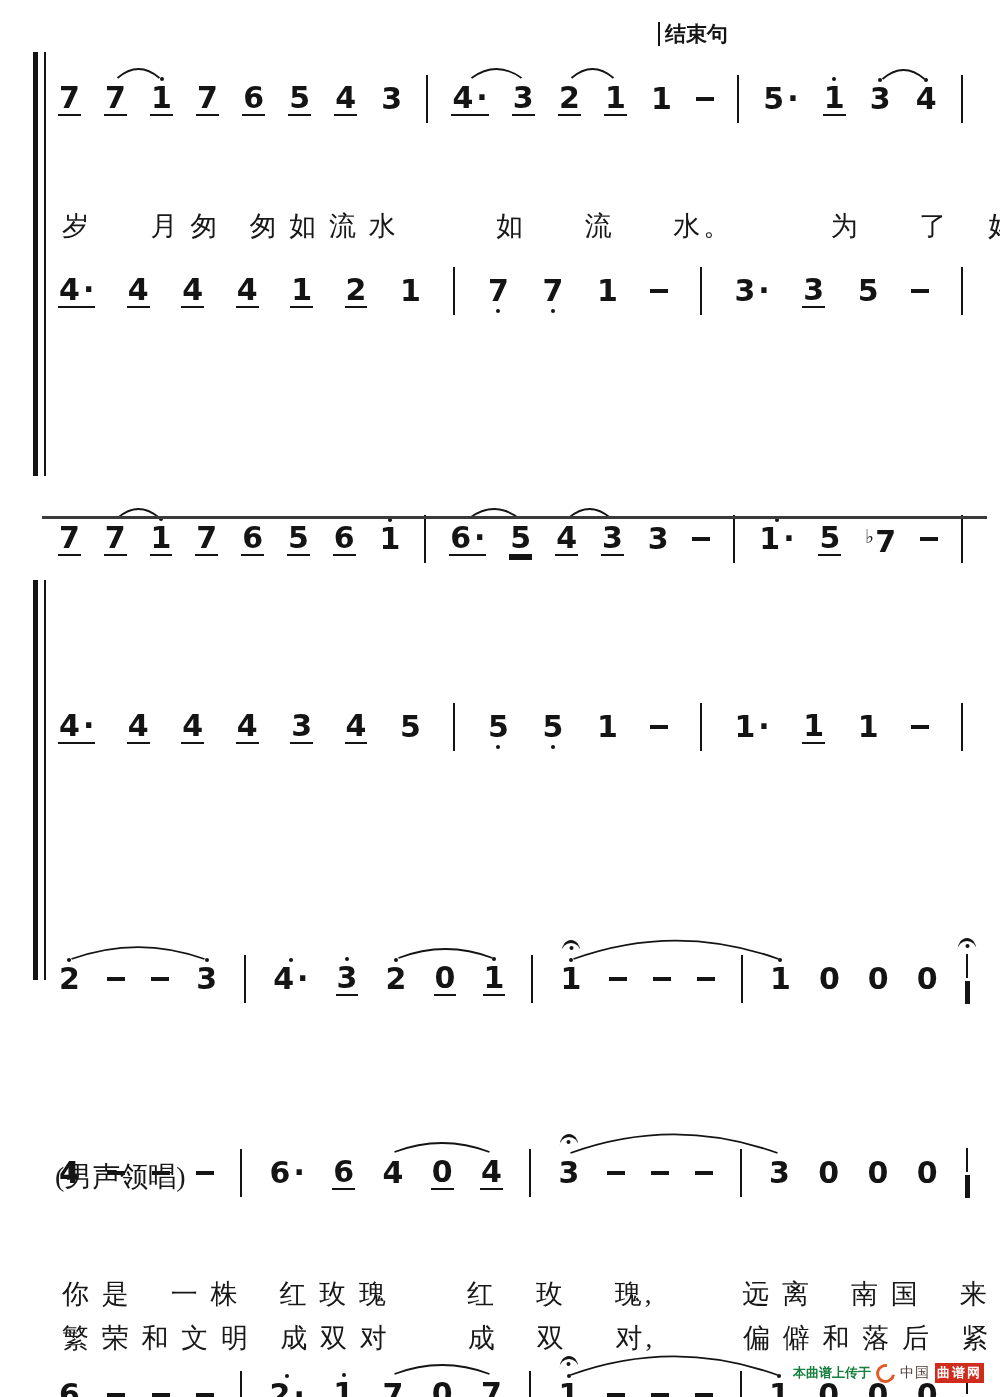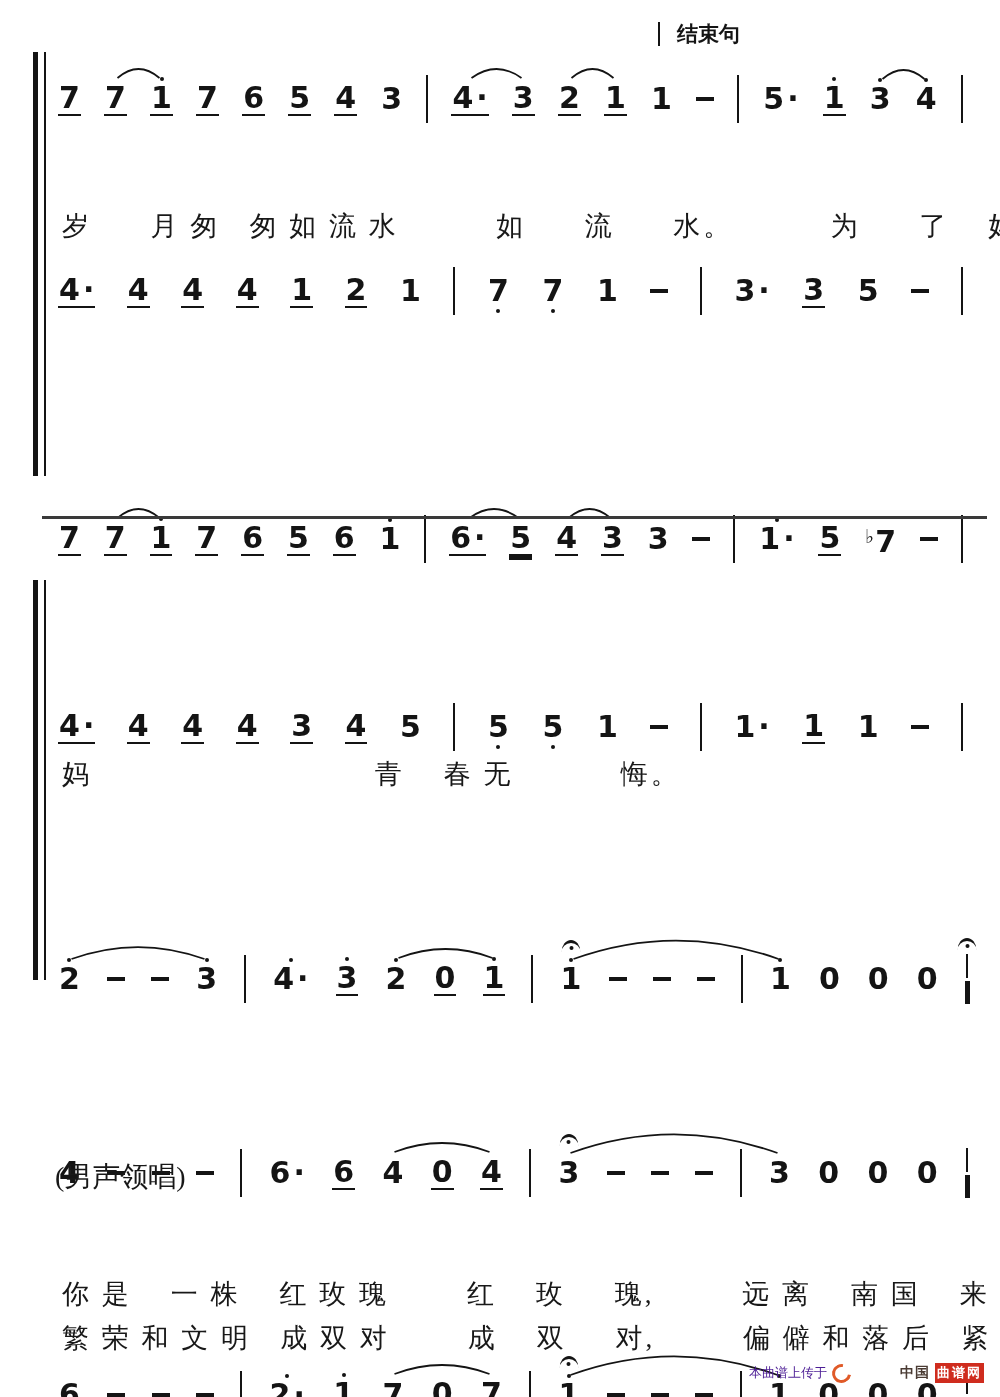--- a/index.html
+++ b/index.html
@@ -26,36 +26,36 @@
   .ferm{position:absolute;top:-16px;left:50%;transform:translateX(-50%);
         width:19px;height:9px;border-top:3px solid #141414;
         border-radius:50% 50% 0 0 / 100% 100% 0 0;}
   .ferm::after{content:"";position:absolute;left:50%;top:3px;transform:translateX(-50%);
         width:4px;height:4px;border-radius:50%;background:#141414;}
   .arcsvg{position:absolute;left:0;top:0;pointer-events:none;}
 
   
   .lyrics{font-family:"Liberation Serif","DejaVu Serif",serif;font-size:27px;
           white-space:pre;letter-spacing:3px;color:#181818;}
-  .ending{display:flex;align-items:center;gap:17px;
+  .ending{display:flex;align-items:center;gap:5px;
           font-family:"Liberation Serif","DejaVu Serif",serif;font-size:21px;font-weight:bold;}
   .tick{width:2px;height:24px;background:#141414;display:inline-block;}
   .lead{font-family:"Liberation Serif","DejaVu Serif",serif;font-size:28px;color:#181818;}
 
   
   .bracket{width:6px;border-left:5px solid #141414;}
   .bracket::after{content:"";position:absolute;left:6px;top:0;bottom:0;width:1.5px;background:#141414;}
   .divider{height:2.5px;background:#3a3a3a;}
 
   
   .watermark{display:flex;align-items:center;gap:5px;}
-  .wm-prefix{font-size:13px;font-weight:normal;color:#4c1d95;}
+  .wm-prefix{font-size:13px;font-weight:bold;color:#15803d;}
   .wlogo{width:13px;height:13px;border-radius:50%;border:3px solid #e05a28;
          border-right-color:transparent;transform:rotate(-35deg);display:inline-block;}
-  .wm-cn{font-size:14px;font-weight:bold;color:#4a3b33;letter-spacing:1px;margin-left:44px;}
+  .wm-cn{font-size:14px;font-weight:normal;color:#4a3b33;letter-spacing:1px;}
   .wm-site{font-size:13px;font-weight:bold;color:#fff;background:#cf2c1e;
            padding:1px 2px;letter-spacing:2px;}
 </style>
 </head>
 <body>
 
 <div class="page">
 
   <div class="ending abs" style="left:658px;top:20px">
     <span class="tick"></span>
@@ -602,21 +602,20 @@
         <span class="tok dbar">
           <span class="bline" style="width: 2px;"></span>
           <span class="bline" style="width: 5px;"></span>
         </span>
       </div>
       <svg class="arcsvg" width="912" height="88">
         <path d="M 336.5 38 Q 384 20 431.5 38" fill="none" stroke="#141414" stroke-width="1.8"></path>
         <path d="M 512.5 39 Q 616 1.740000000000002 719.5 39" fill="none" stroke="#141414" stroke-width="1.8"></path>
       </svg>
     </div>
-  <div class="lyrics abs" style="left:62px;top:756px">妈                             青    春 无           悔。</div>
   <div class="music-line abs" style="left:58px;top:808px;width:912px">
       <div class="tokrow">
         <span class="tok note">
           <span class="dotrow"></span>
           <span class="glyph">6</span>
           <span class="dotrow"></span>
         </span>
         <span class="tok dash"></span>
         <span class="tok dash"></span>
         <span class="tok dash"></span>

